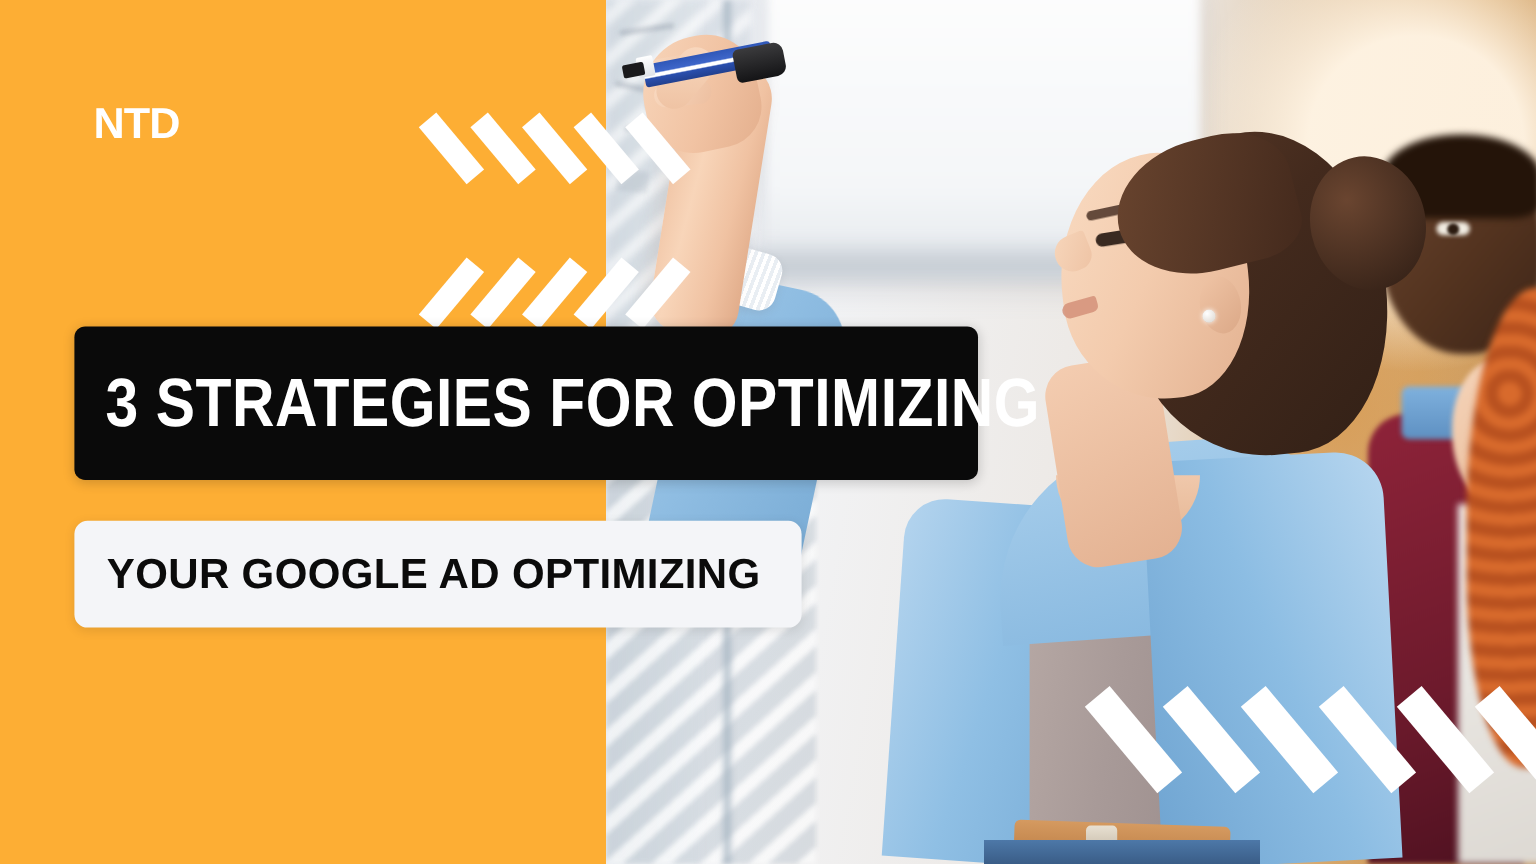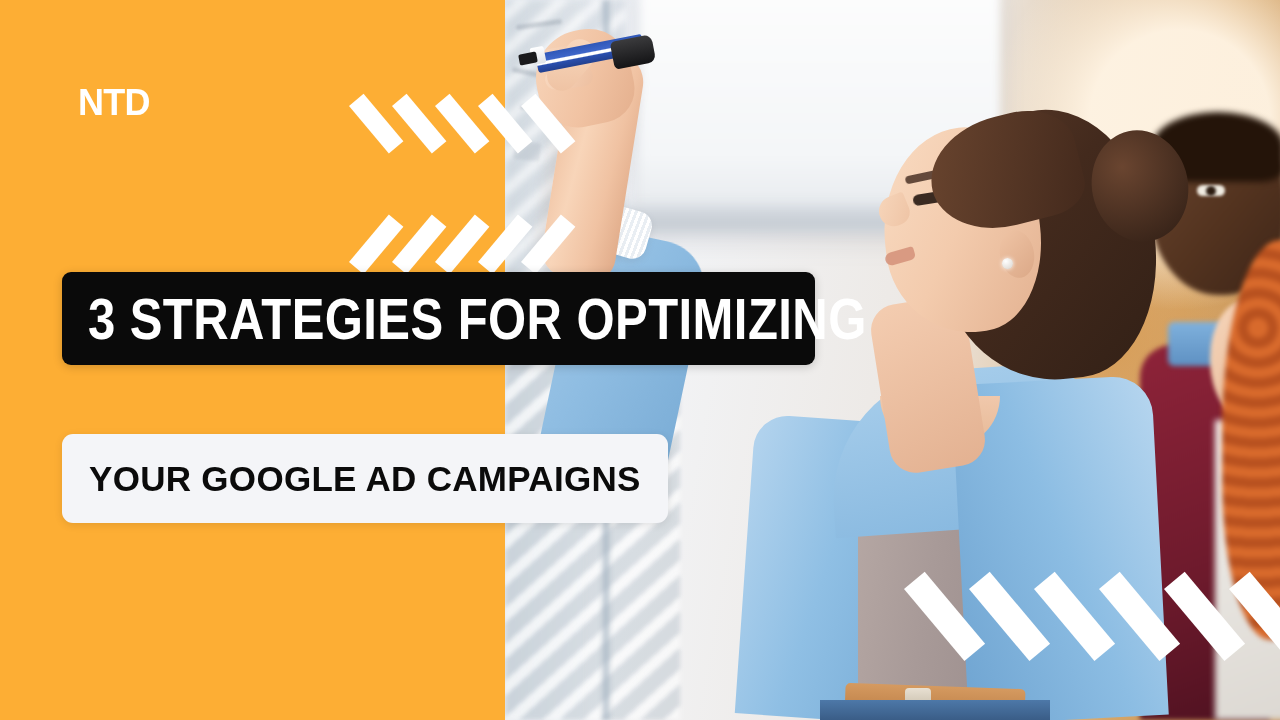--- a/index.html
+++ b/index.html
@@ -438,21 +438,21 @@
     width: 27px; height: 94px;
     left: 4px; top: 3px;
     transform-origin: top left;
     transform: rotate(-40deg);
   }
 
   
   .headline-box {
     position: absolute;
     left: 62px; top: 272px;
-    width: 753px; height: 93px;
+    width: 753px; height: 128px;
     background: #0a0a0a;
     border-radius: 9px;
     display: flex;
     align-items: center;
     box-shadow: 0 2px 10px rgba(0,0,0,.18);
   }
   .headline-text {
     color: #ffffff;
     font-size: 57px;
     font-weight: 700;
@@ -595,16 +595,16 @@
     <div class="chev" style="left:325px;">
       <span class="arm-a"></span>
     </div>
   </div>
 
   <div class="headline-box">
     <div class="headline-text">3 STRATEGIES FOR OPTIMIZING</div>
   </div>
 
   <div class="subtitle-box">
-    <div class="subtitle-text">YOUR GOOGLE AD CAMPAIGNS</div>
+    <div class="subtitle-text">YOUR GOOGLE AD OPTIMIZING</div>
   </div>
 
 </div>
 
 </body></html>

